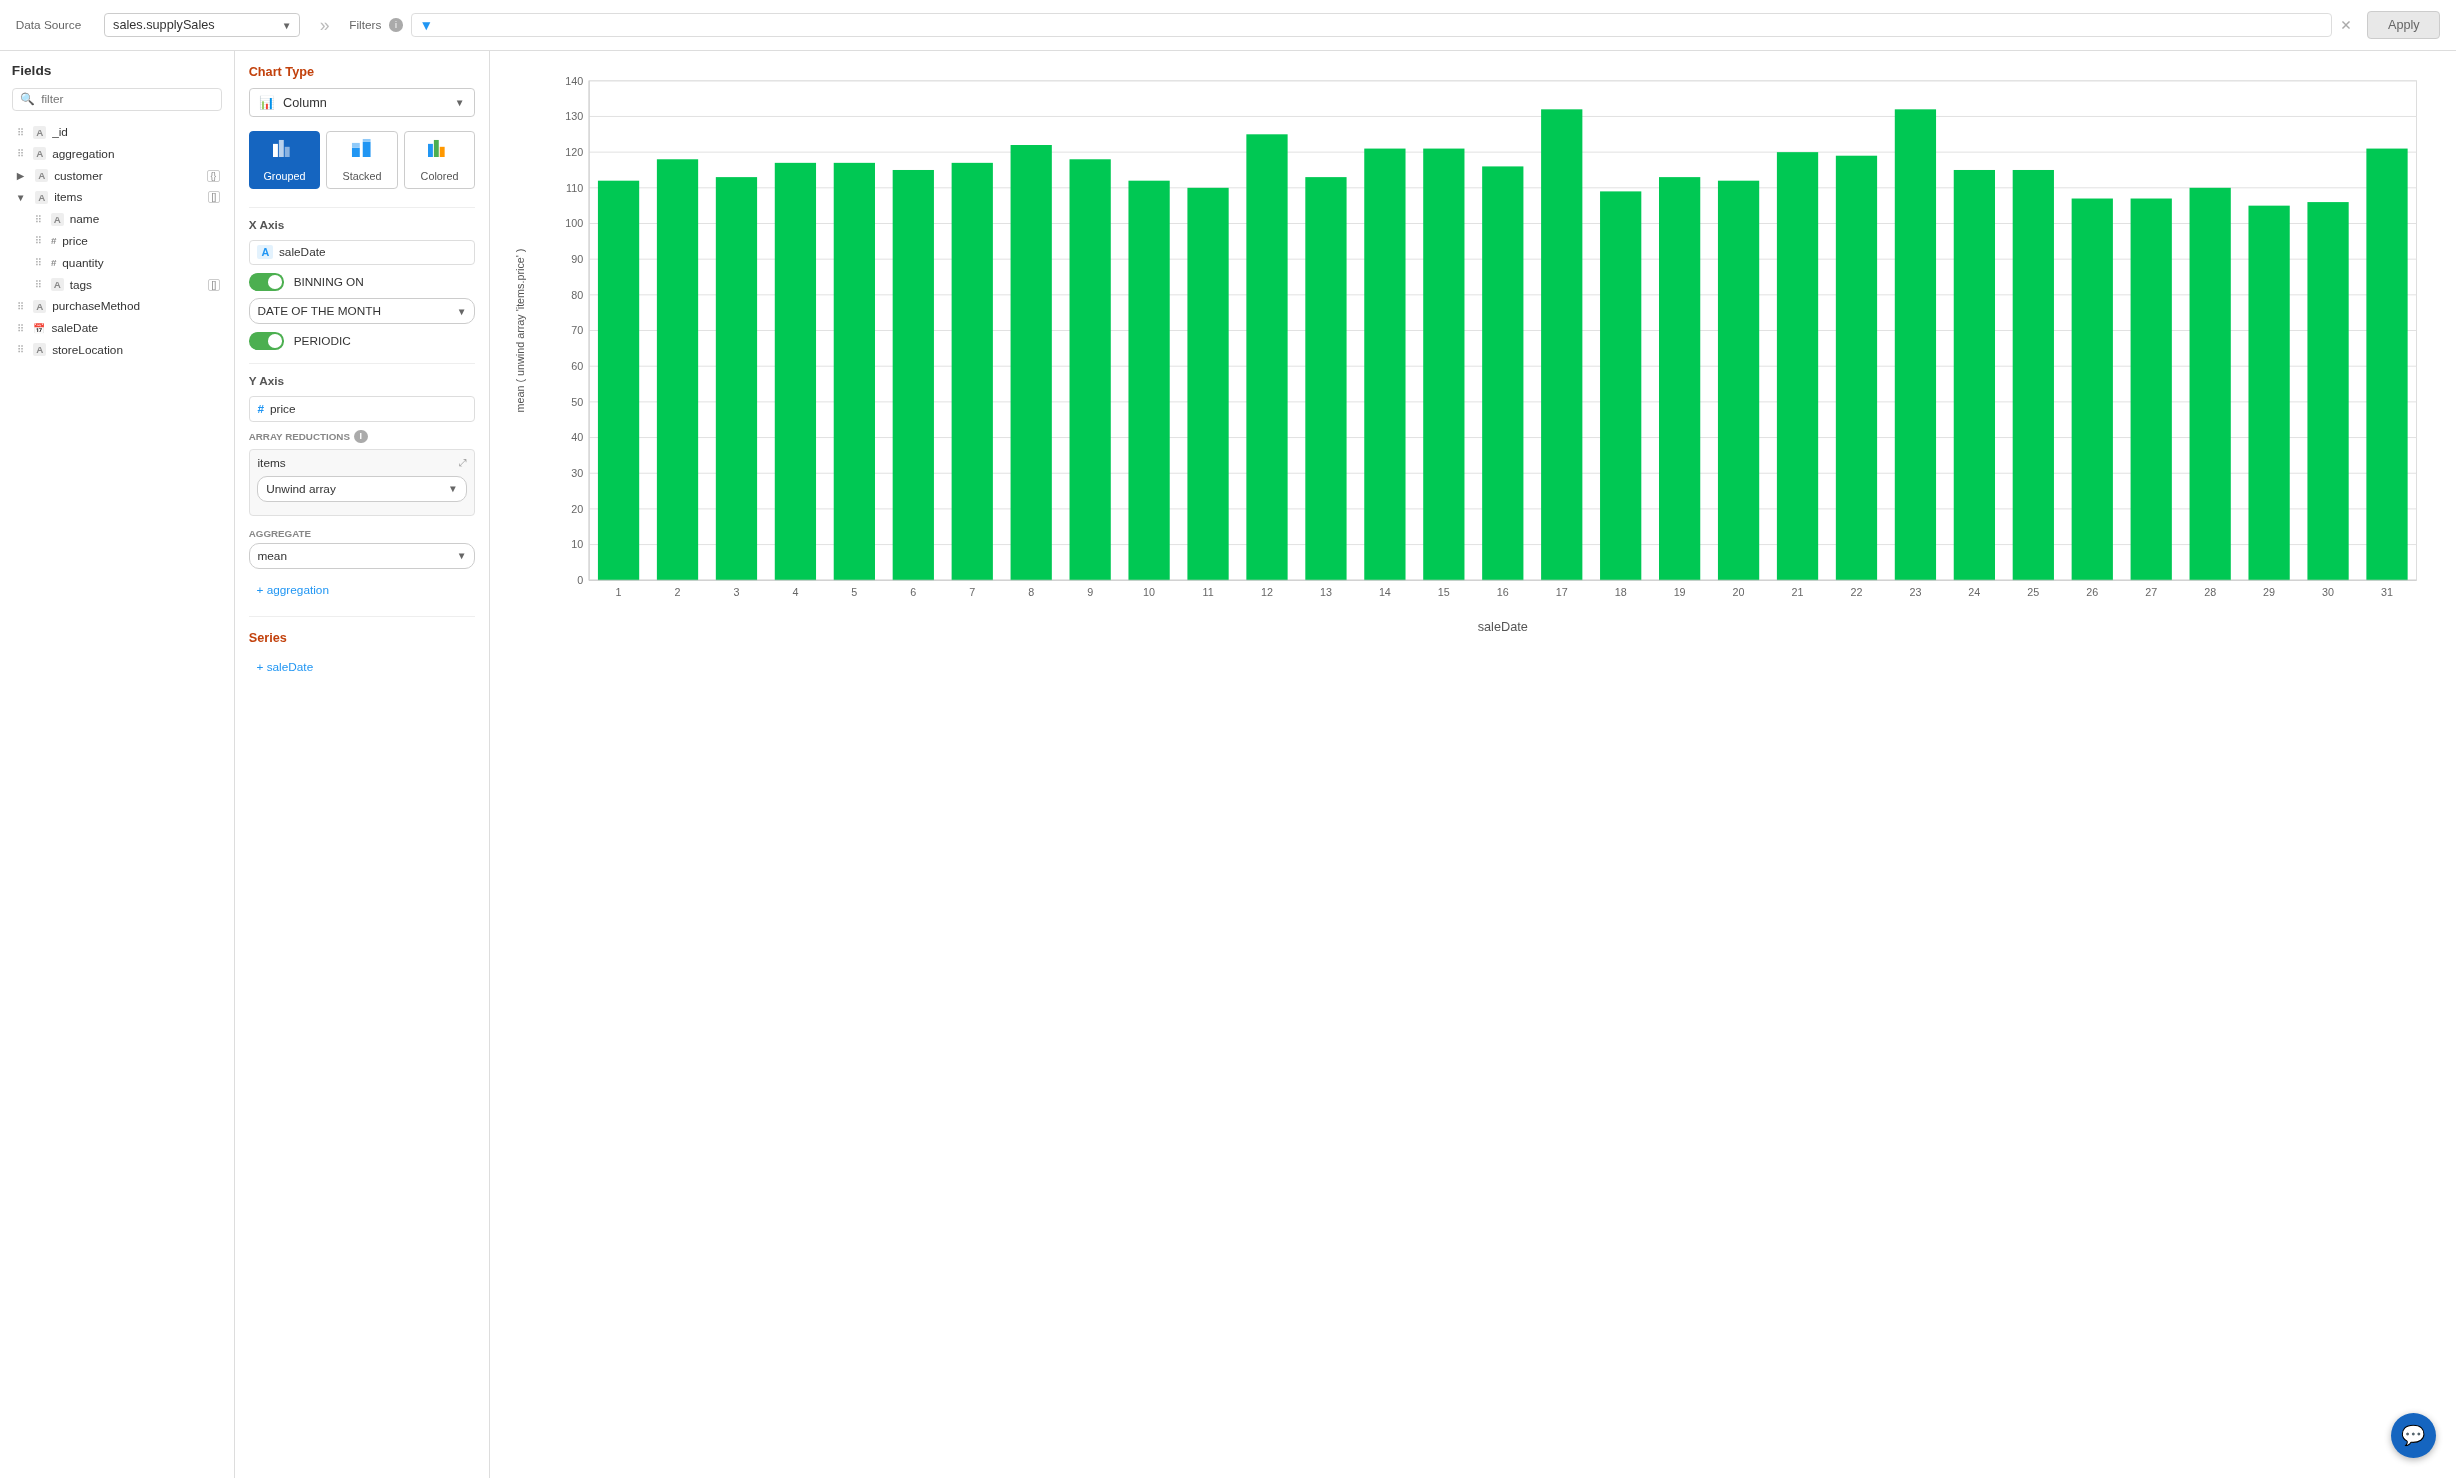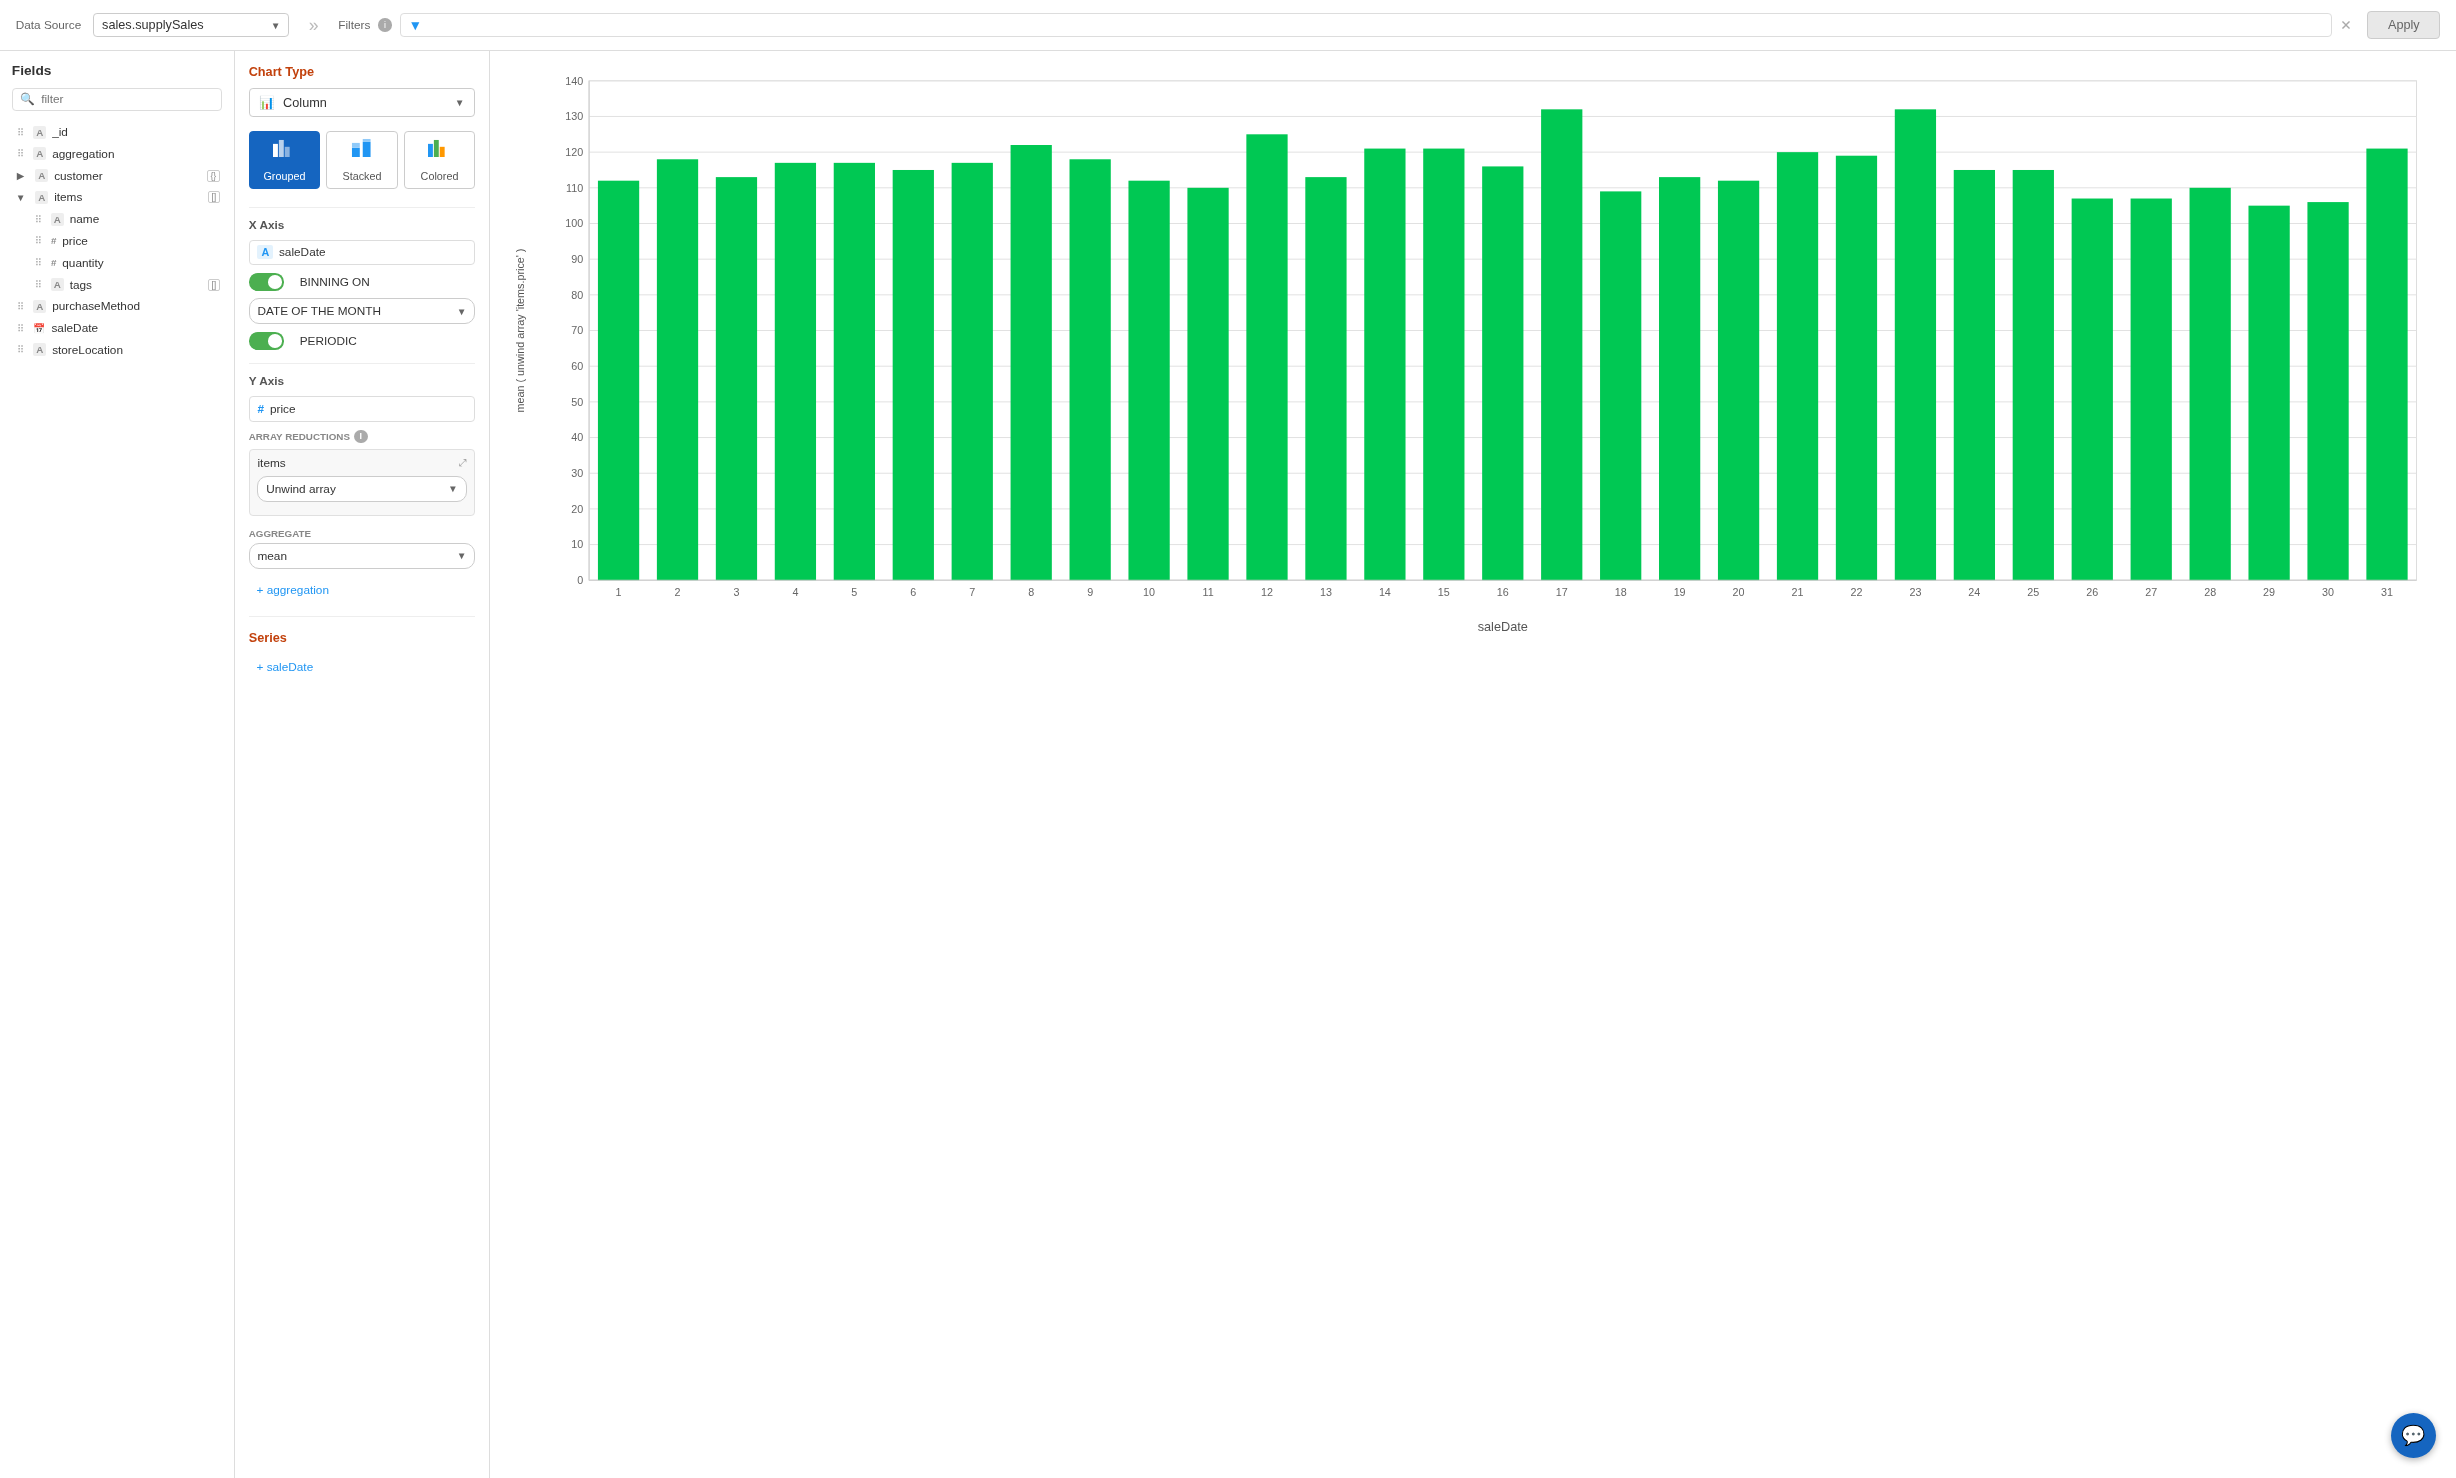--- a/index.html
+++ b/index.html
@@ -1,20 +1,20 @@
 <!DOCTYPE html>
 <html><head>
   <meta charset="utf-8">
   <style>
     * { box-sizing: border-box; margin: 0; padding: 0; }
     body { font-family: -apple-system, BlinkMacSystemFont, 'Segoe UI', sans-serif; font-size: 12.7px; background: #f5f5f5; color: #333; }
 
     
     .top-bar { display: flex; align-items: center; padding: 7.8px 15.7px; background: #fff; border-bottom: 1px solid #ddd; gap: 15.7px; height: 51px; }
-    .top-bar-left { display: flex; align-items: center; gap: 12px; }
+    .top-bar-left { display: flex; align-items: center; gap: 23px; }
     .top-bar-label { font-size: 11.8px; color: #666; }
     .info-icon { width: 13.7px; height: 13.7px; border-radius: 50%; background: #aaa; color: #fff; font-size: 8.8px; display: inline-flex; align-items: center; justify-content: center; cursor: pointer; }
     .separator { color: #bbb; font-size: 17.6px; margin: 0 3.9px; }
     .filters-section { display: flex; align-items: center; gap: 7.8px; flex: 1; }
     .filter-input-area { flex: 1; display: flex; align-items: center; background: #fff; border: 1px solid #ddd; border-radius: 3.9px; padding: 3.9px 7.8px; gap: 7.8px; }
     .filter-icon { color: #2196f3; font-size: 13.7px; }
     .clear-filter { color: #aaa; cursor: pointer; font-size: 13.7px; }
     .apply-btn { background: #e8e8e8; border: 1px solid #ccc; border-radius: 3.9px; padding: 5.9px 19.6px; font-size: 12.7px; color: #666; cursor: pointer; white-space: nowrap; }
     .datasource-select { display: flex; align-items: center; border: 1px solid #ccc; border-radius: 3.9px; background: #fff; padding: 3.9px 7.8px; gap: 3.9px; min-width: 196px; cursor: pointer; }
     .datasource-select-text { flex: 1; font-size: 12.7px; }
@@ -49,21 +49,21 @@
     .chart-style-buttons { display: flex; gap: 5.9px; margin-bottom: 17.6px; }
     .style-btn { flex: 1; padding: 5.9px 3.9px; border: 1px solid #ccc; border-radius: 3.9px; cursor: pointer; display: flex; flex-direction: column; align-items: center; gap: 8px; font-size: 10.8px; color: #555; background: #fff; }
     .style-btn.active { background: #1565c0; color: #fff; border-color: #1565c0; }
     .style-btn-icon { font-size: 17.6px; }
 
     .axis-section { margin-bottom: 13.7px; }
     .axis-title { font-size: 11.8px; font-weight: 600; color: #555; margin-bottom: 7.8px; }
     .axis-field { display: flex; align-items: center; gap: 5.9px; padding: 4.9px 7.8px; border: 1px solid #ddd; border-radius: 3.9px; background: #fff; margin-bottom: 7.8px; }
     .axis-field-name { font-size: 11.8px; flex: 1; }
 
-    .toggle-row { display: flex; align-items: center; gap: 16px; margin-bottom: 7.8px; }
+    .toggle-row { display: flex; align-items: center; gap: 10px; margin-bottom: 7.8px; }
     .toggle-on { width: 35px; height: 17.6px; background: #4caf50; border-radius: 8.8px; position: relative; flex-shrink: 0; }
     .toggle-on::after { content: ''; position: absolute; width: 13.7px; height: 13.7px; background: #fff; border-radius: 50%; top: 2px; right: 2px; }
     .toggle-label { font-size: 11.8px; font-weight: 500; color: #333; }
 
     .select-row { margin-bottom: 7.8px; }
     .select-dropdown { width: 100%; border: 1px solid #ccc; border-radius: 10px; padding: 4.9px 7.8px; font-size: 11.8px; background: #fff; cursor: pointer; display: flex; align-items: center; }
     .select-dropdown-text { flex: 1; }
 
     .array-reductions { margin-bottom: 11.8px; }
     .array-reductions-title { font-size: 9.8px; font-weight: 600; color: #888; text-transform: uppercase; margin-bottom: 5.9px; display: flex; align-items: center; gap: 3.9px; }

